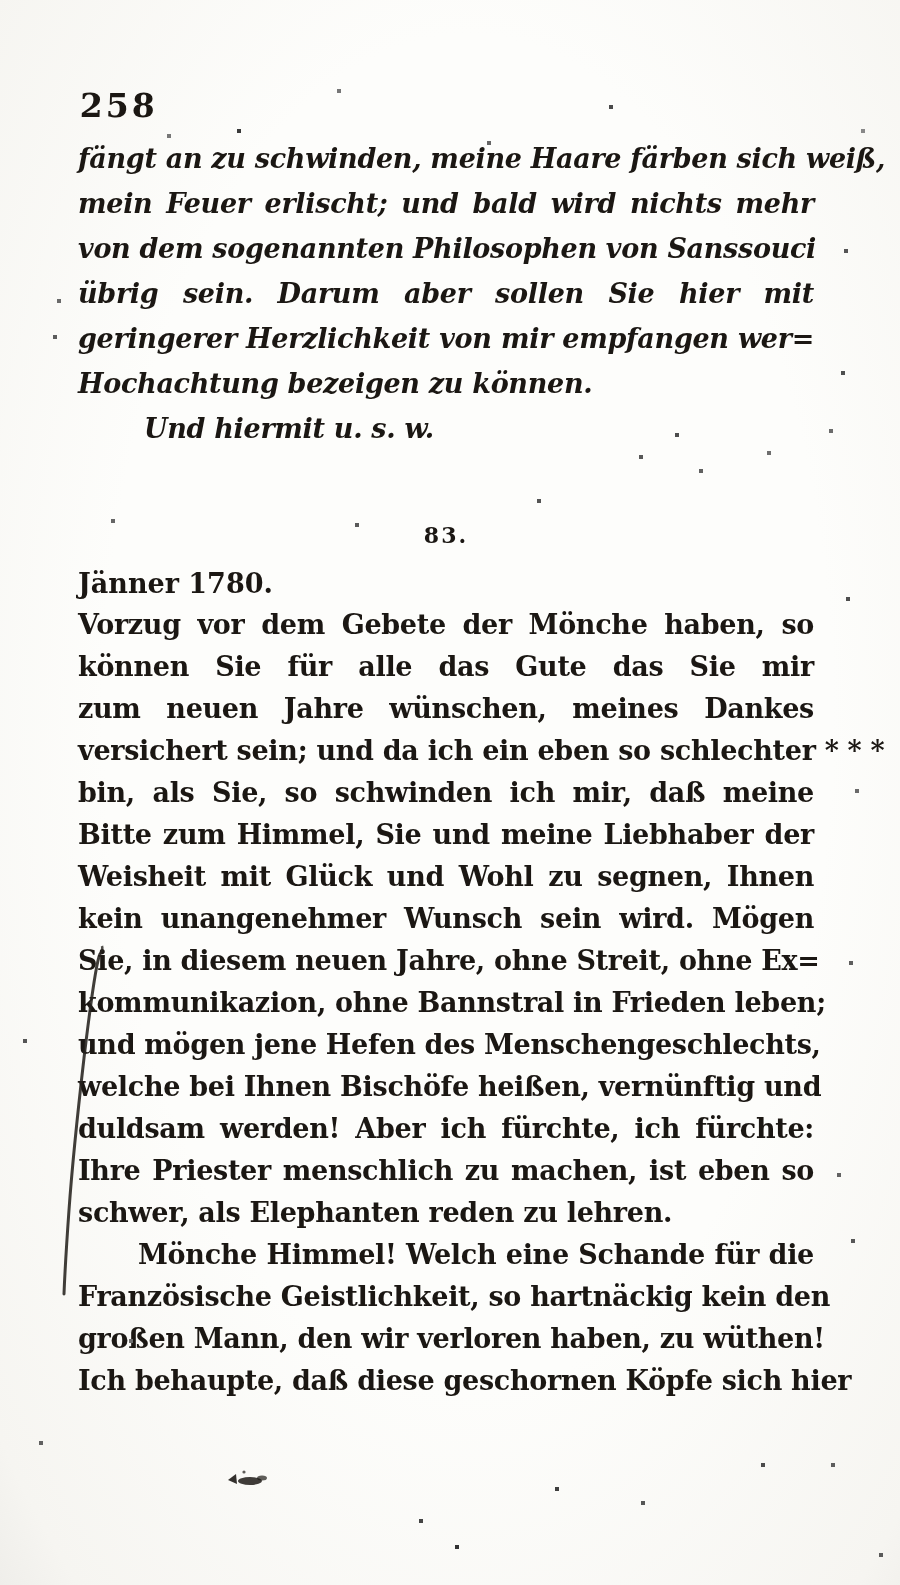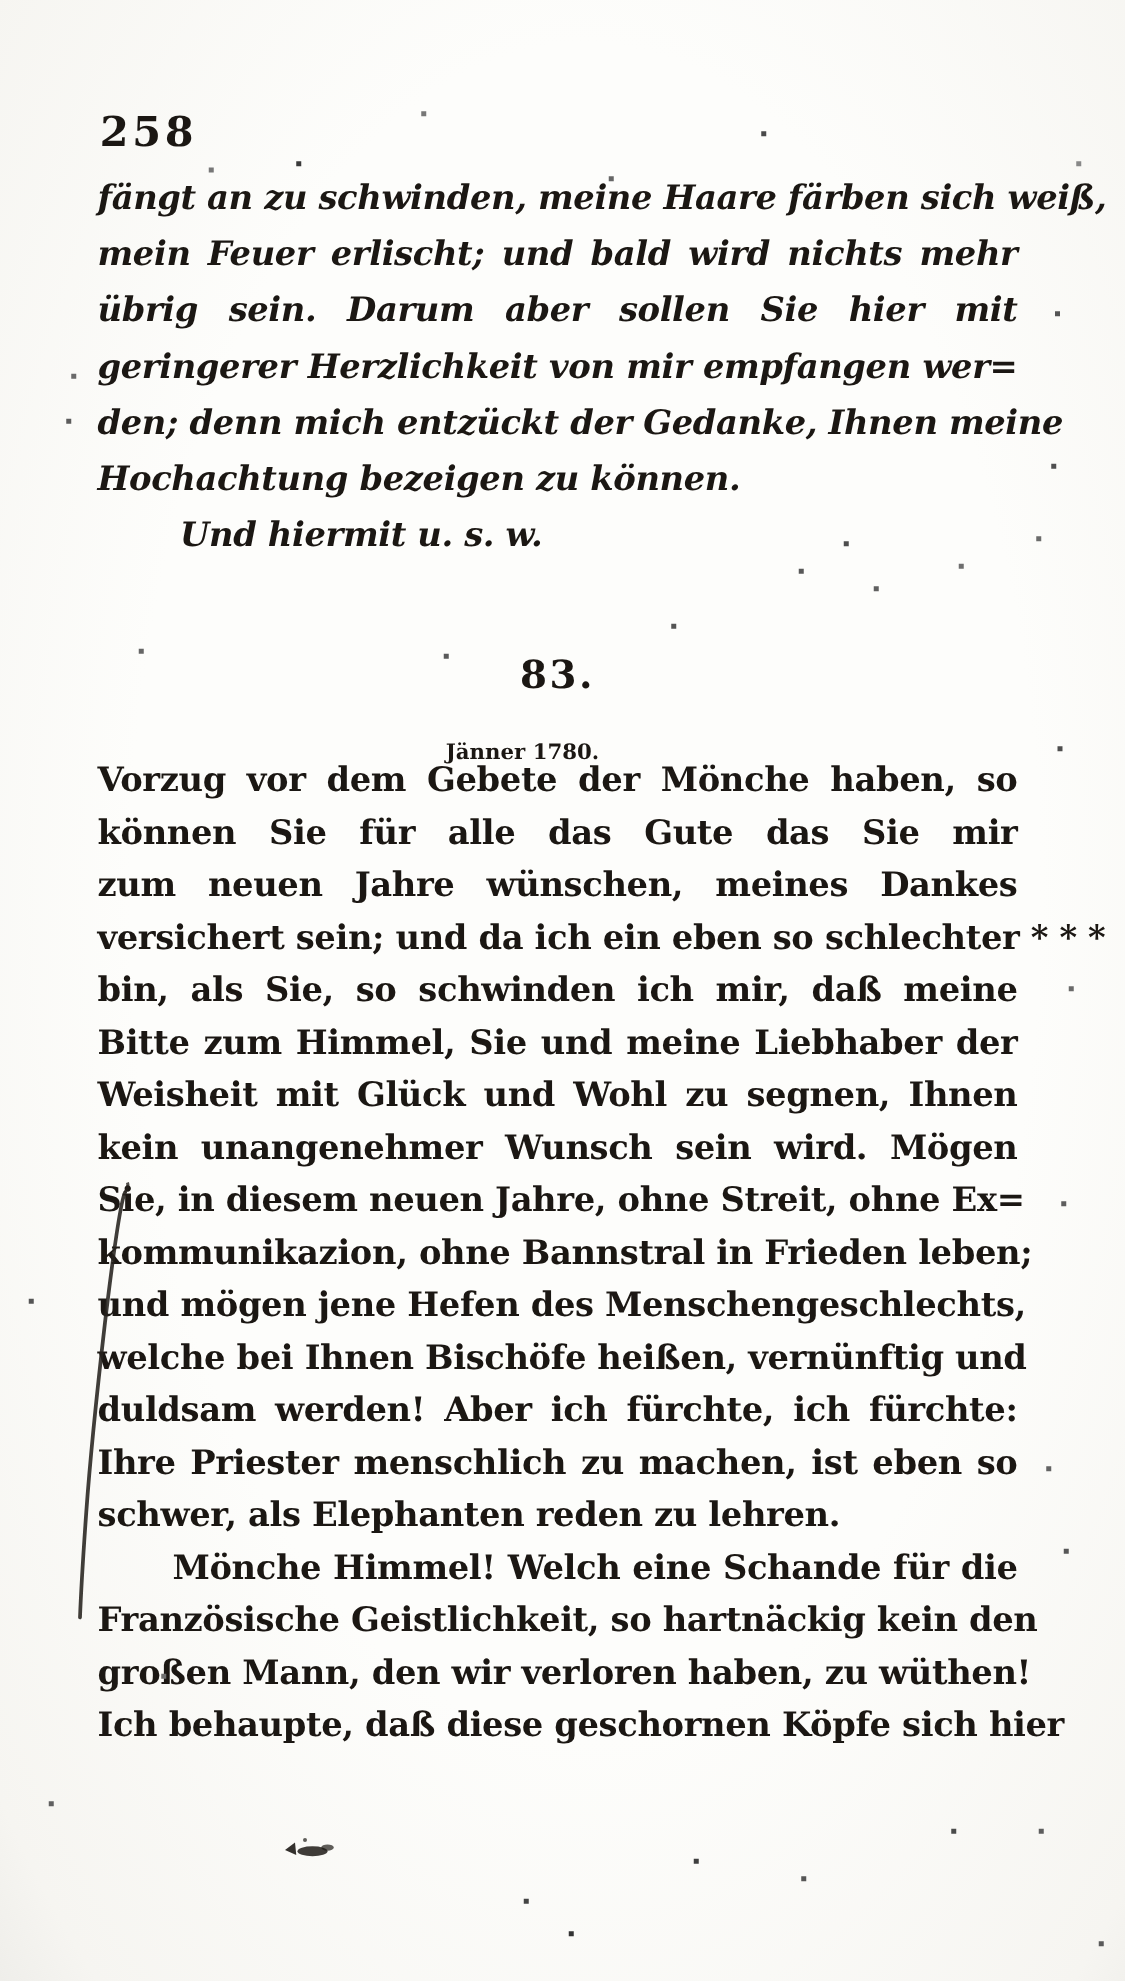--- a/index.html
+++ b/index.html
@@ -24,26 +24,26 @@
     height:45px;line-height:45px;
     font-size:27px;font-weight:700;letter-spacing:-0.3px;
     white-space:nowrap;overflow:visible;
   }
   .b2 .line{height:42px;line-height:42px;}
   .j{text-align:justify;text-align-last:justify;}
   .indent1{padding-left:66px;}
   .indent2{padding-left:60px;}
   .heading{
     position:absolute;left:78px;top:522px;width:736px;
-    text-align:center;font-size:31px;font-weight:700;letter-spacing:2px;
+    text-align:center;font-size:22px;font-weight:700;letter-spacing:2px;
   }
   .dateline{
     position:absolute;left:78px;top:568px;width:736px;
-    text-align:center;padding-right:56px;box-sizing:border-box;
-    font-size:17px;font-weight:700;margin-top:24px;
+    text-align:left;padding-right:56px;box-sizing:border-box;
+    font-size:27px;font-weight:700;
   }
   .dropcap{
     font-size:48px;line-height:30px;vertical-align:-6px;
     letter-spacing:0;padding-right:2px;font-weight:700;
   }
   .margin-stroke{position:absolute;left:56px;top:938px;}
   .smudge{position:absolute;left:222px;top:1466px;}
   .specks{
     position:absolute;left:0;top:0;width:2px;height:2px;background:transparent;
     box-shadow:
@@ -63,23 +63,23 @@
 </head>
 <body>
 
 <div class="page">
 
   <div class="pageno">258</div>
 
   <div class="block b1">
     <div class="line j">fängt an zu schwinden, meine Haare färben sich weiß,</div>
     <div class="line j">mein Feuer erlischt; und bald wird nichts mehr</div>
+    <div class="line j">von dem sogenannten Philosophen von Sanssouci</div>
     <div class="line j">übrig sein. Darum aber sollen Sie hier mit</div>
     <div class="line j">geringerer Herzlichkeit von mir empfangen wer=</div>
-    <div class="line j">den; denn mich entzückt der Gedanke, Ihnen meine</div>
     <div class="line">Hochachtung bezeigen zu können.</div>
     <div class="line indent1">Und hiermit u. s. w.</div>
   </div>
 
   <div class="heading">83.</div>
   <div class="dateline">Jänner 1780.</div>
 
   <div class="block b2">
     <div class="line j">Vorzug vor dem Gebete der Mönche haben, so</div>
     <div class="line j">können Sie für alle das Gute das Sie mir</div>

